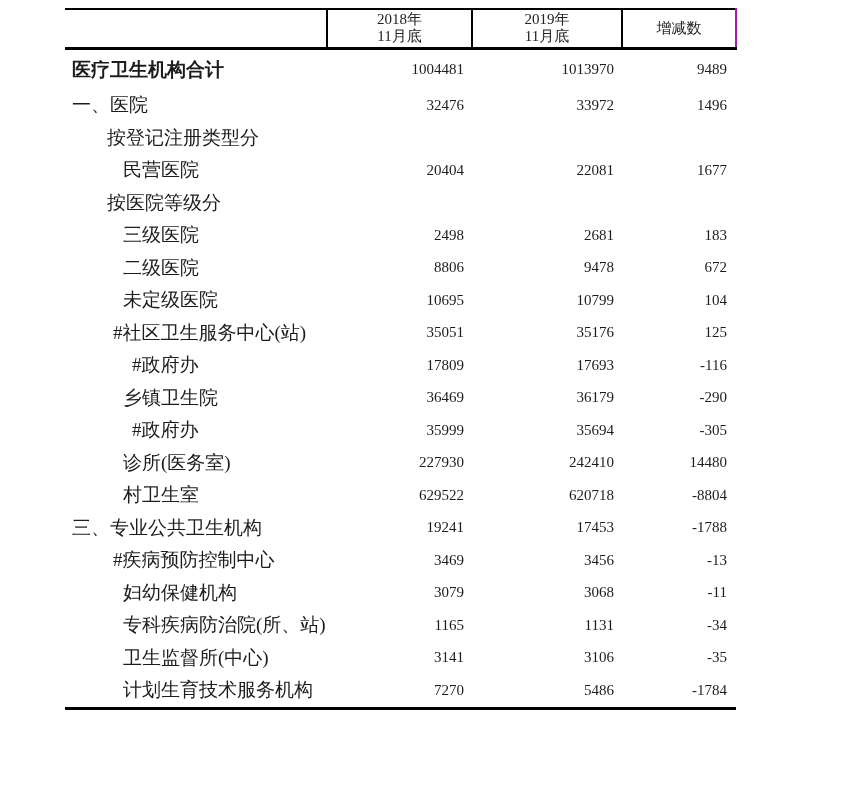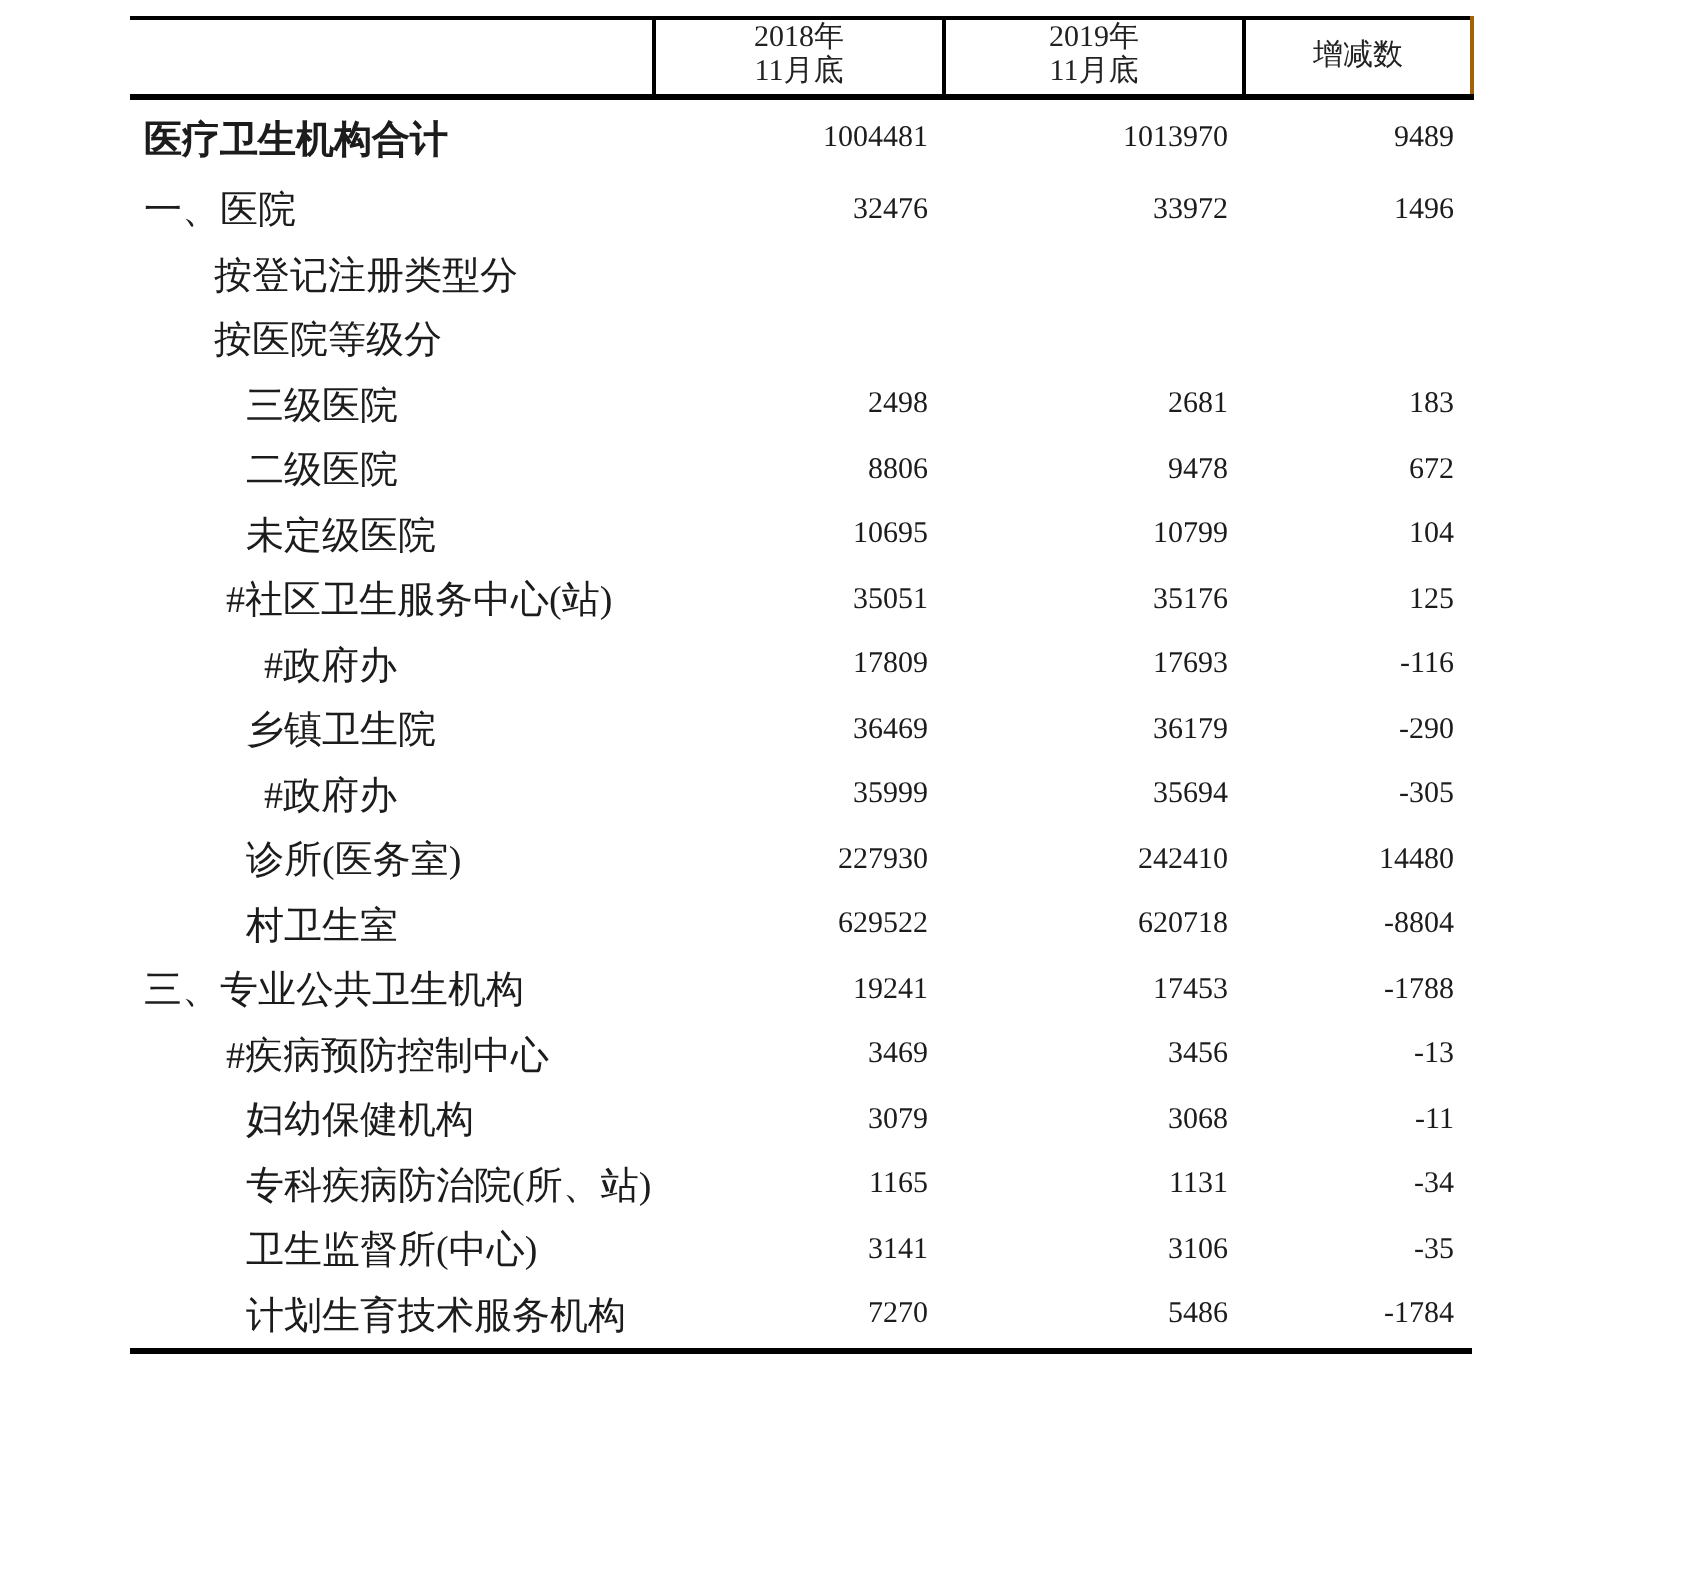--- a/index.html
+++ b/index.html
@@ -35,21 +35,21 @@
     height: 33px;
     font-weight: normal;
     font-size: 15px;
     line-height: 17px;
     text-align: center;
     vertical-align: middle;
     padding: 1px 0 2px 0;
     color: #222;
   }
   thead th.v { border-left: 2px solid #000; }
-  thead th.last { border-right: 2px solid #a16207; }
+  thead th.last { border-right: 2px solid #a21caf; }
 
   tbody td {
     height: 30.5px;
     vertical-align: middle;
     white-space: nowrap;
     overflow: hidden;
   }
   tbody tr:first-child td { height: 37px; }
   tbody tr:last-child td { border-bottom: 3px solid #000; }
 
@@ -112,20 +112,26 @@
   </tr>
 
   <tr>
     <td class="c-label ind1">按登记注册类型分</td>
     <td class="c-num"></td>
     <td class="c-num"></td>
     <td class="c-num c-chg"></td>
   </tr>
 
 
+  <tr>
+    <td class="c-label ind3">民营医院</td>
+    <td class="c-num">20404</td>
+    <td class="c-num">22081</td>
+    <td class="c-num c-chg">1677</td>
+  </tr>
 
   <tr>
     <td class="c-label ind1">按医院等级分</td>
     <td class="c-num"></td>
     <td class="c-num"></td>
     <td class="c-num c-chg"></td>
   </tr>
 
   <tr>
     <td class="c-label ind3">三级医院</td>

